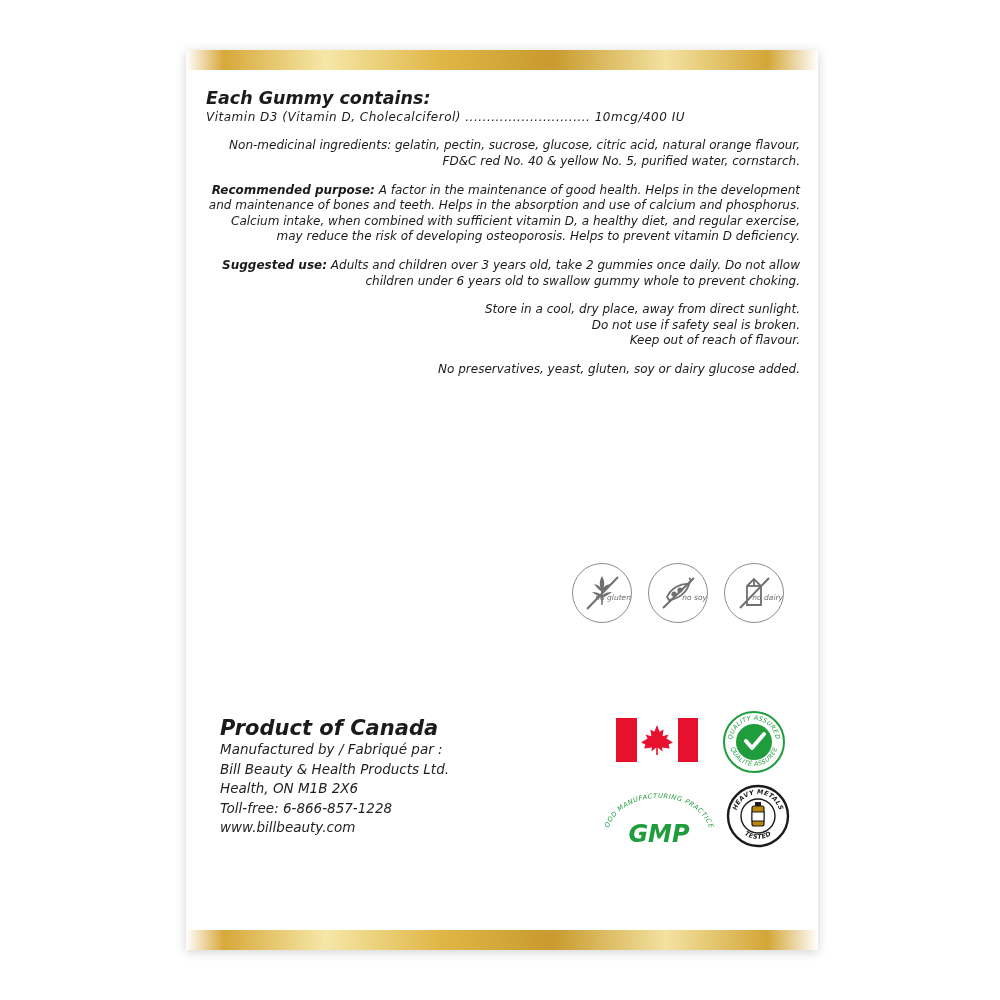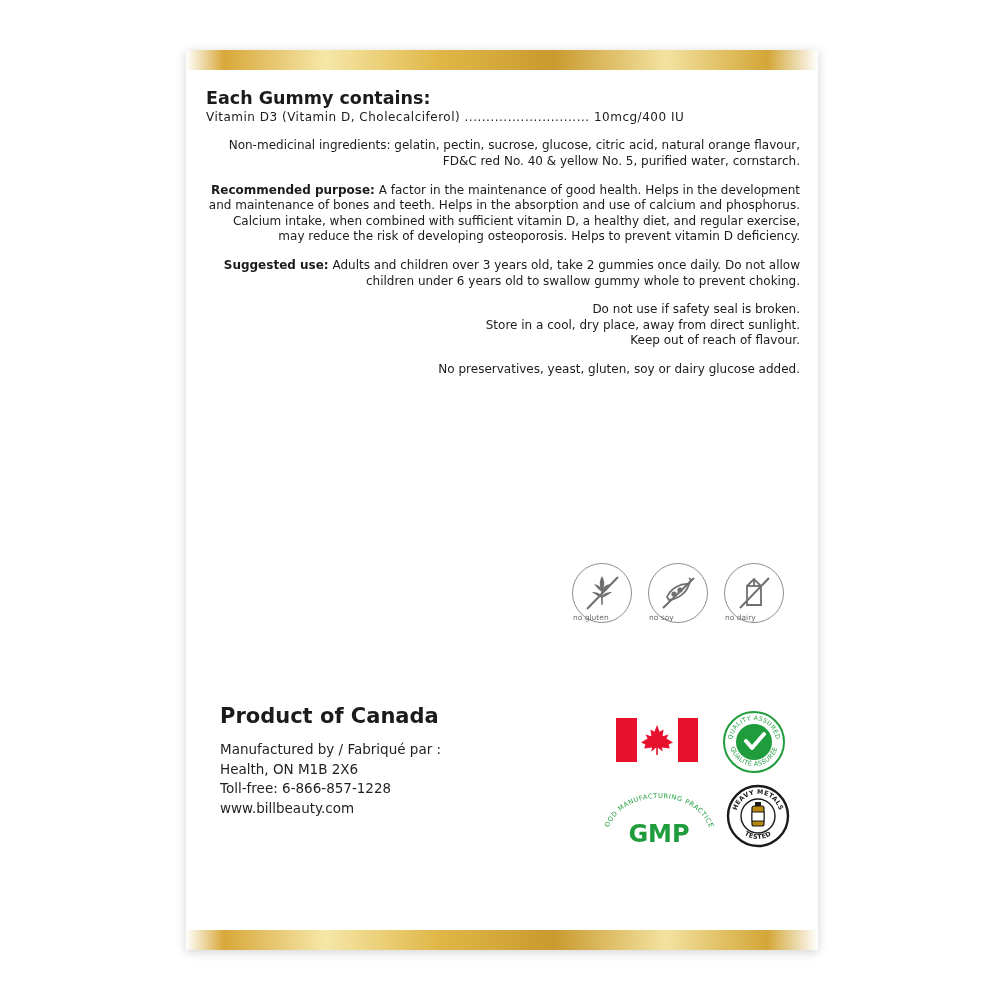--- a/index.html
+++ b/index.html
@@ -20,20 +20,21 @@
 
   
   .label-panel {
     position: absolute;
     left: 186px;
     top: 50px;
     width: 632px;
     height: 900px;
     background: #ffffff;
     box-shadow: 0 2px 10px rgba(0,0,0,0.18);
+    font-style: italic;
   }
   .gold-bar {
     position: absolute;
     left: 0;
     width: 632px;
     height: 20px;
     background: linear-gradient(90deg,#ffffff 0%, #d8a83a 6%, #f6e7a8 22%, #e0b747 40%, #c99a2e 58%, #f3e2a0 76%, #d3a636 92%, #ffffff 100%);
   }
   .gold-top { top: 0; }
   .gold-bottom { bottom: 0; }
@@ -76,44 +77,44 @@
     position: absolute;
     width: 58px;
     height: 58px;
     border-radius: 50%;
     border: 1.6px solid #8d8d8d;
     background: #ffffff;
   }
   .badge svg { position: absolute; left: 0; top: 0; }
   .badge .cap {
     position: absolute;
-    bottom: 0;
+    bottom: 20px;
     left: 0;
     width: 58px;
-    text-align: left;
+    text-align: right;
     font-size: 7.5px;
     color: #6d6d6d;
     font-family: "DejaVu Sans", sans-serif;
   }
   #b1 { left: 0; top: 8px; }
   #b2 { left: 76px; top: 8px; }
   #b3 { left: 152px; top: 8px; }
 
   
   .footer {
     position: absolute;
     left: 34px;
     bottom: 66px;
     width: 566px;
     height: 180px;
   }
   .product-of {
     position: absolute;
     left: 0;
-    top: 0;
+    top: 12px;
     font-size: 21px;
     font-weight: bold;
     color: #1b1b1b;
   }
   .mfg {
     position: absolute;
     left: 0;
     top: 36px;
     font-size: 13.5px;
     line-height: 1.45;
@@ -173,22 +174,22 @@
         <div class="body-line dots">Vitamin D3 (Vitamin D, Cholecalciferol) ............................. 10mcg/400 IU</div>
       </div>
 
       <div class="blk para">Non-medicinal ingredients: gelatin, pectin, sucrose, glucose, citric acid, natural orange flavour, FD&amp;C red No. 40 &amp; yellow No. 5, purified water, cornstarch.</div>
 
       <div class="blk para"><b>Recommended purpose:</b><span> A factor in the maintenance of good health. Helps in the development and maintenance of bones and teeth. Helps in the absorption and use of calcium and phosphorus. Calcium intake, when combined with sufficient vitamin D, a healthy diet, and regular exercise, may reduce the risk of developing osteoporosis. Helps to prevent vitamin D deficiency.</span></div>
 
       <div class="blk para"><b>Suggested use:</b><span> Adults and children over 3 years old, take 2 gummies once daily. Do not allow children under 6 years old to swallow gummy whole to prevent choking.</span></div>
 
       <div class="blk">
+        <div class="para">Store in a cool, dry place, away from direct sunlight.</div>
         <div class="para">Do not use if safety seal is broken.</div>
-        <div class="para">Store in a cool, dry place, away from direct sunlight.</div>
         <div class="para">Keep out of reach of flavour.</div>
       </div>
 
       <div class="blk para">No preservatives, yeast, gluten, soy or dairy glucose added.</div>
     </div>
 
     <div class="badges">
 
       <div class="badge" id="b1">
         <svg width="58" height="58" viewBox="0 0 58 58">
@@ -228,20 +229,21 @@
           <line x1="15" y1="44" x2="44" y2="14" stroke="#6f6f6f" stroke-width="2"></line>
         </svg>
         <div class="cap">no dairy</div>
       </div>
     </div>
 
     <div class="footer">
       <div class="product-of">Product of Canada</div>
       <div class="mfg">
         <div>Manufactured by / Fabriqué par :</div>
+        <div>Bill Beauty &amp; Health Products Ltd.</div>
         <div>Health, ON M1B 2X6</div>
         <div>Toll-free: 6-866-857-1228</div>
         <div>www.billbeauty.com</div>
       </div>
 
       <div class="flag">
         <div class="bar left"></div>
         <div class="mid"></div>
         <div class="bar right"></div>
         <svg style="position:absolute;left:20px;top:4px" width="42" height="36" viewBox="0 0 42 36">

